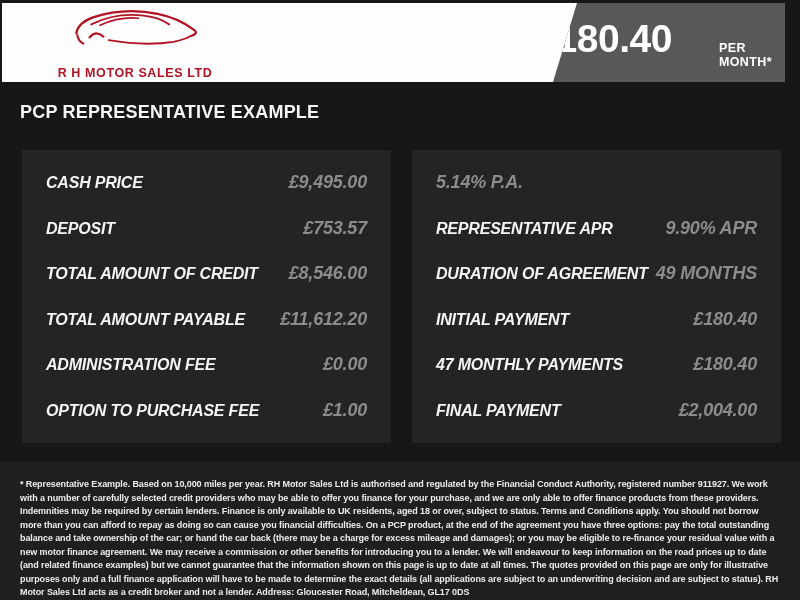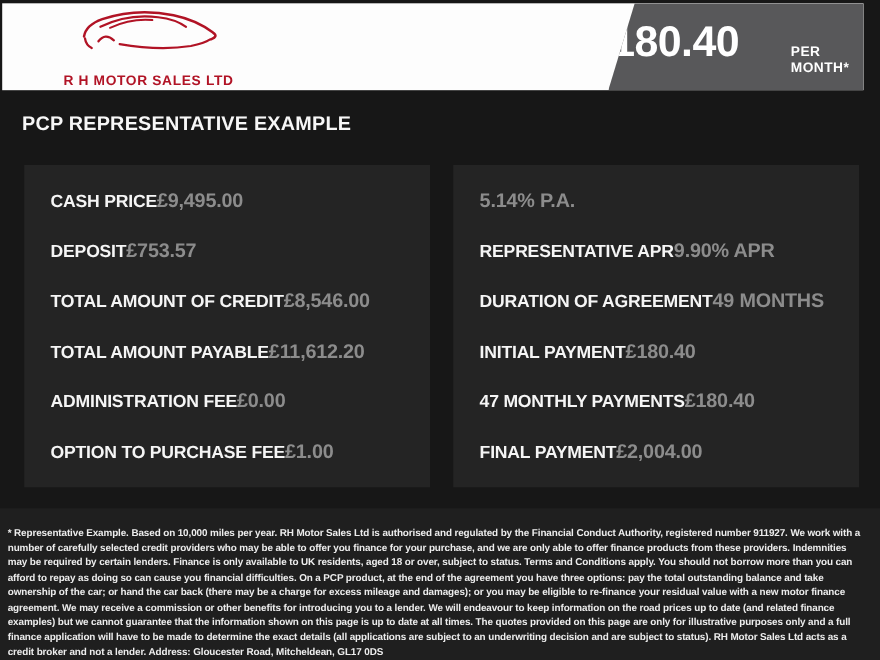--- a/index.html
+++ b/index.html
@@ -49,36 +49,36 @@
   .panels{
     position:absolute;left:22px;top:150px;width:759px;height:293px;
     display:flex;gap:21px;
   }
   .panel{
     flex:1;background:#242424;box-sizing:border-box;
     padding:10px 24px;
     display:flex;flex-direction:column;justify-content:space-around;
   }
   .finance-row{
-    display:flex;justify-content:flex-start;align-items:baseline;
+    display:flex;justify-content:space-between;align-items:baseline;font-style:italic;
   }
   .finance-label{
     color:#f5f5f5;font-size:16px;font-weight:bold;letter-spacing:-0.2px;
     white-space:nowrap;
   }
   .finance-value{
     color:#8c8c8c;font-size:18px;font-weight:bold;letter-spacing:-0.2px;
     white-space:nowrap;
   }
 
   
   .footer{
     position:absolute;left:0;top:462px;width:800px;height:138px;
     background:#1f1f1f;box-sizing:border-box;
-    padding:16px 18px 0 7px;
+    padding:16px 18px 0 20px;
   }
   .disclaimer{
     color:#ededed;font-size:9px;font-weight:bold;line-height:13.5px;
     letter-spacing:-0.1px;
   }
 </style>
 </head>
 <body>
 
 <div class="page">

